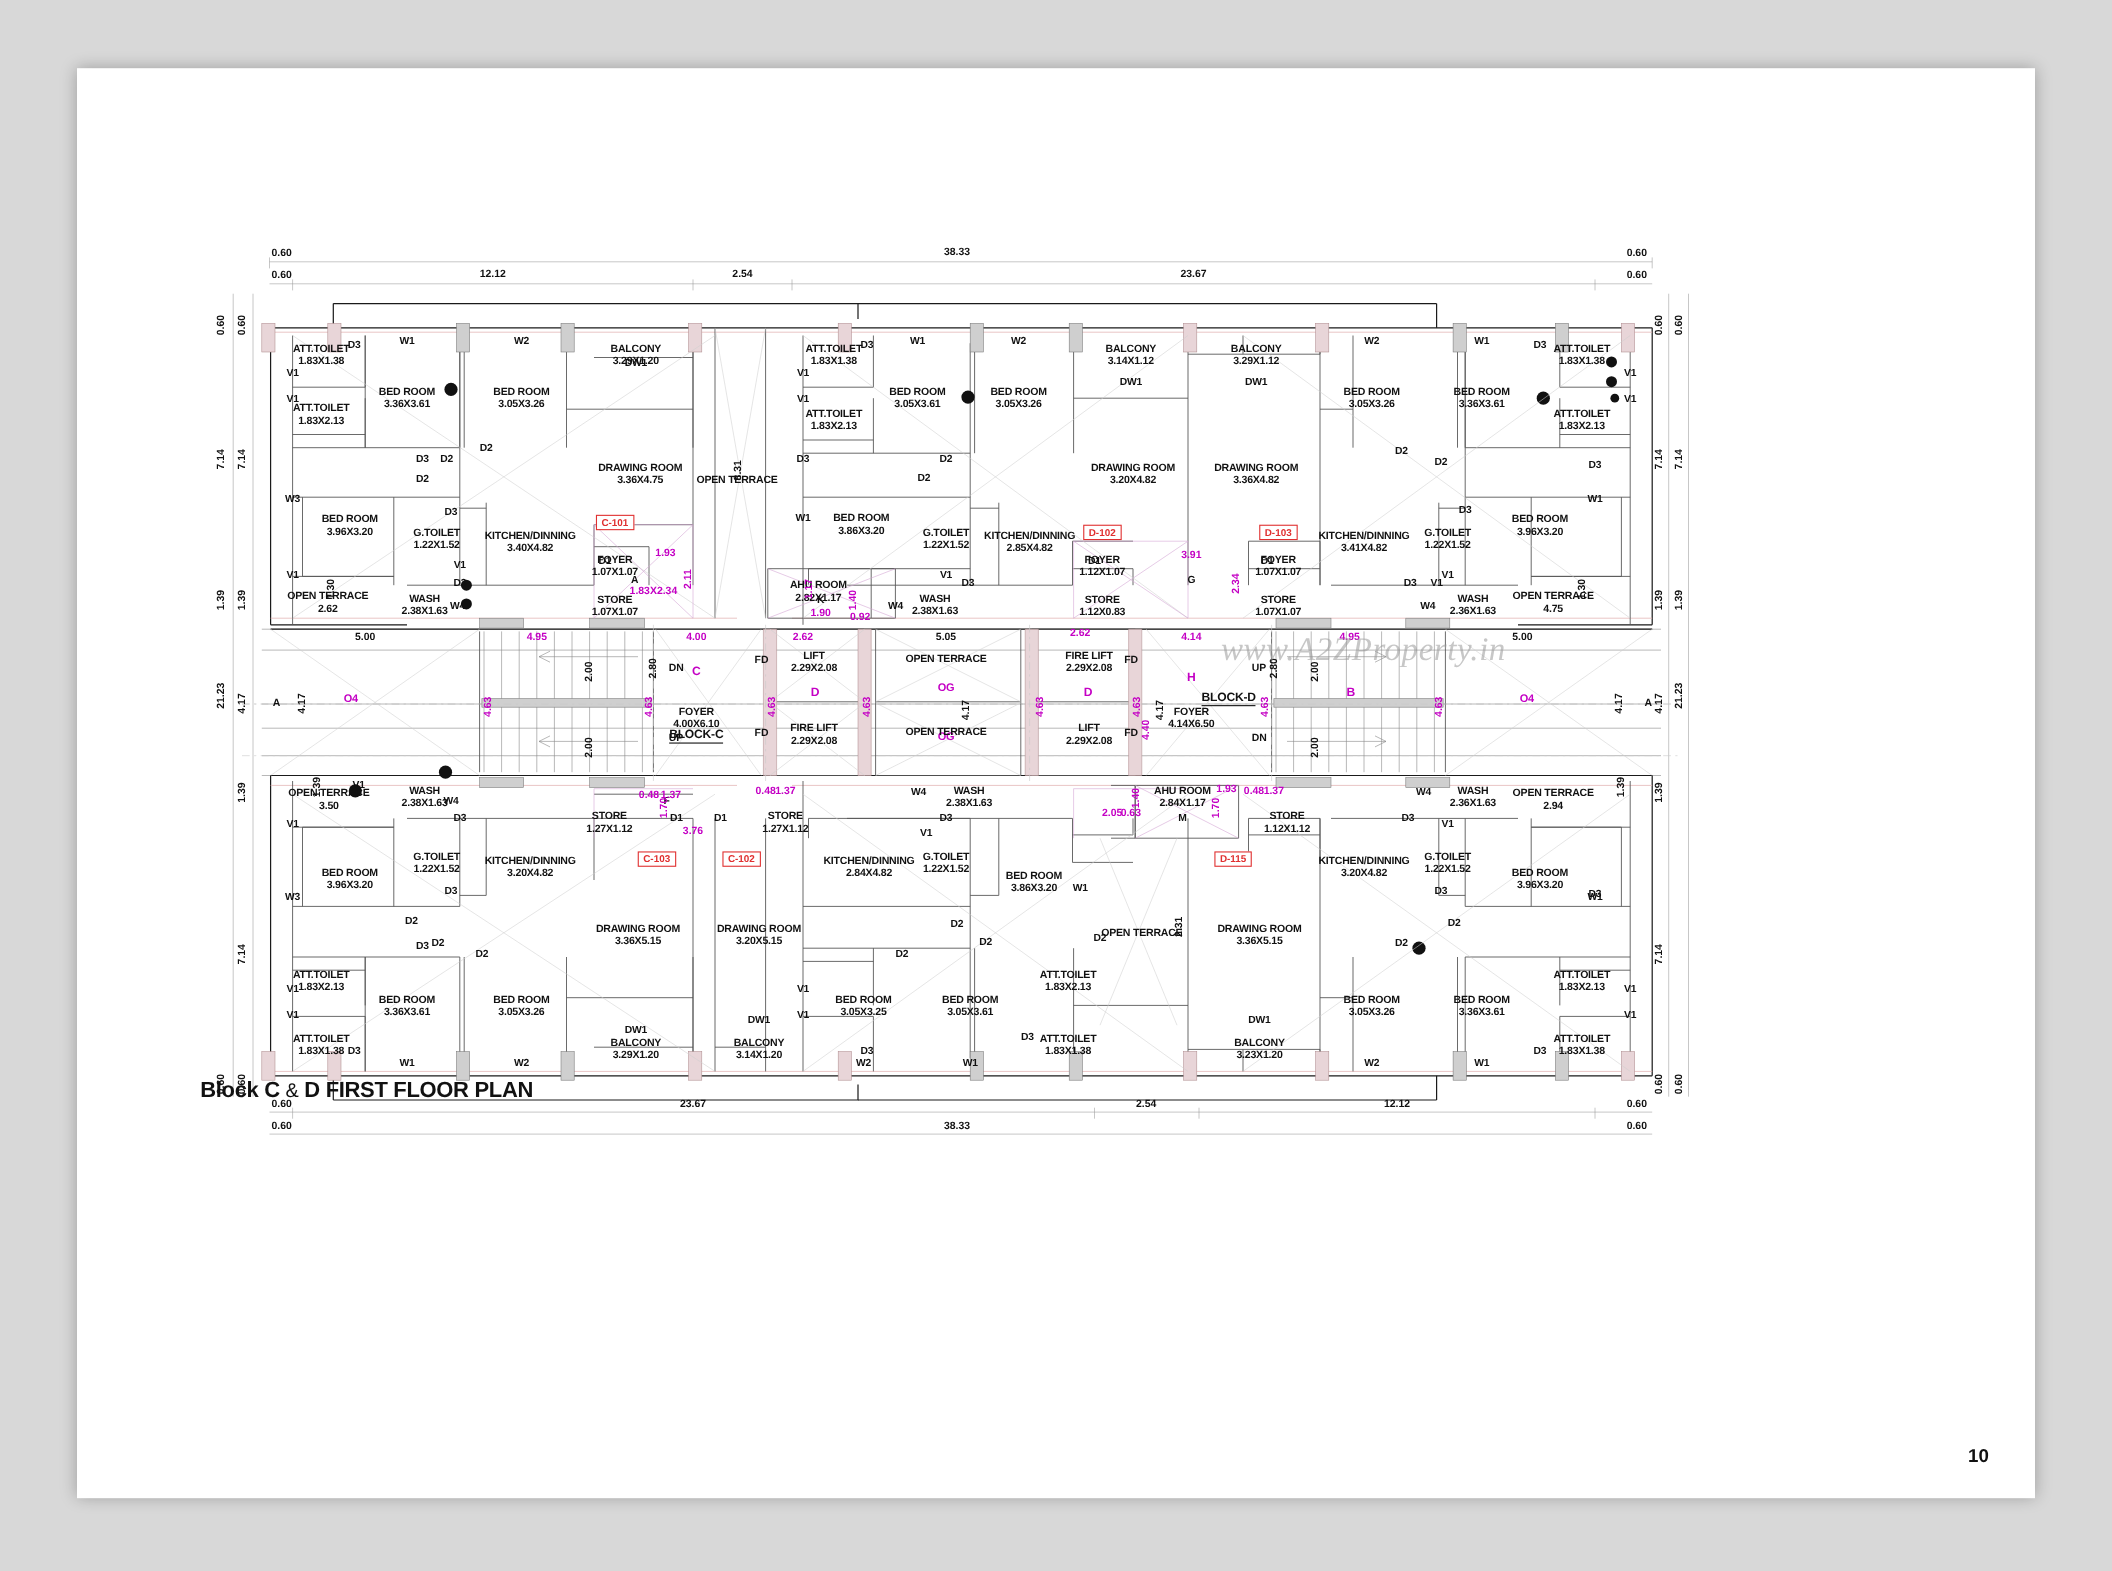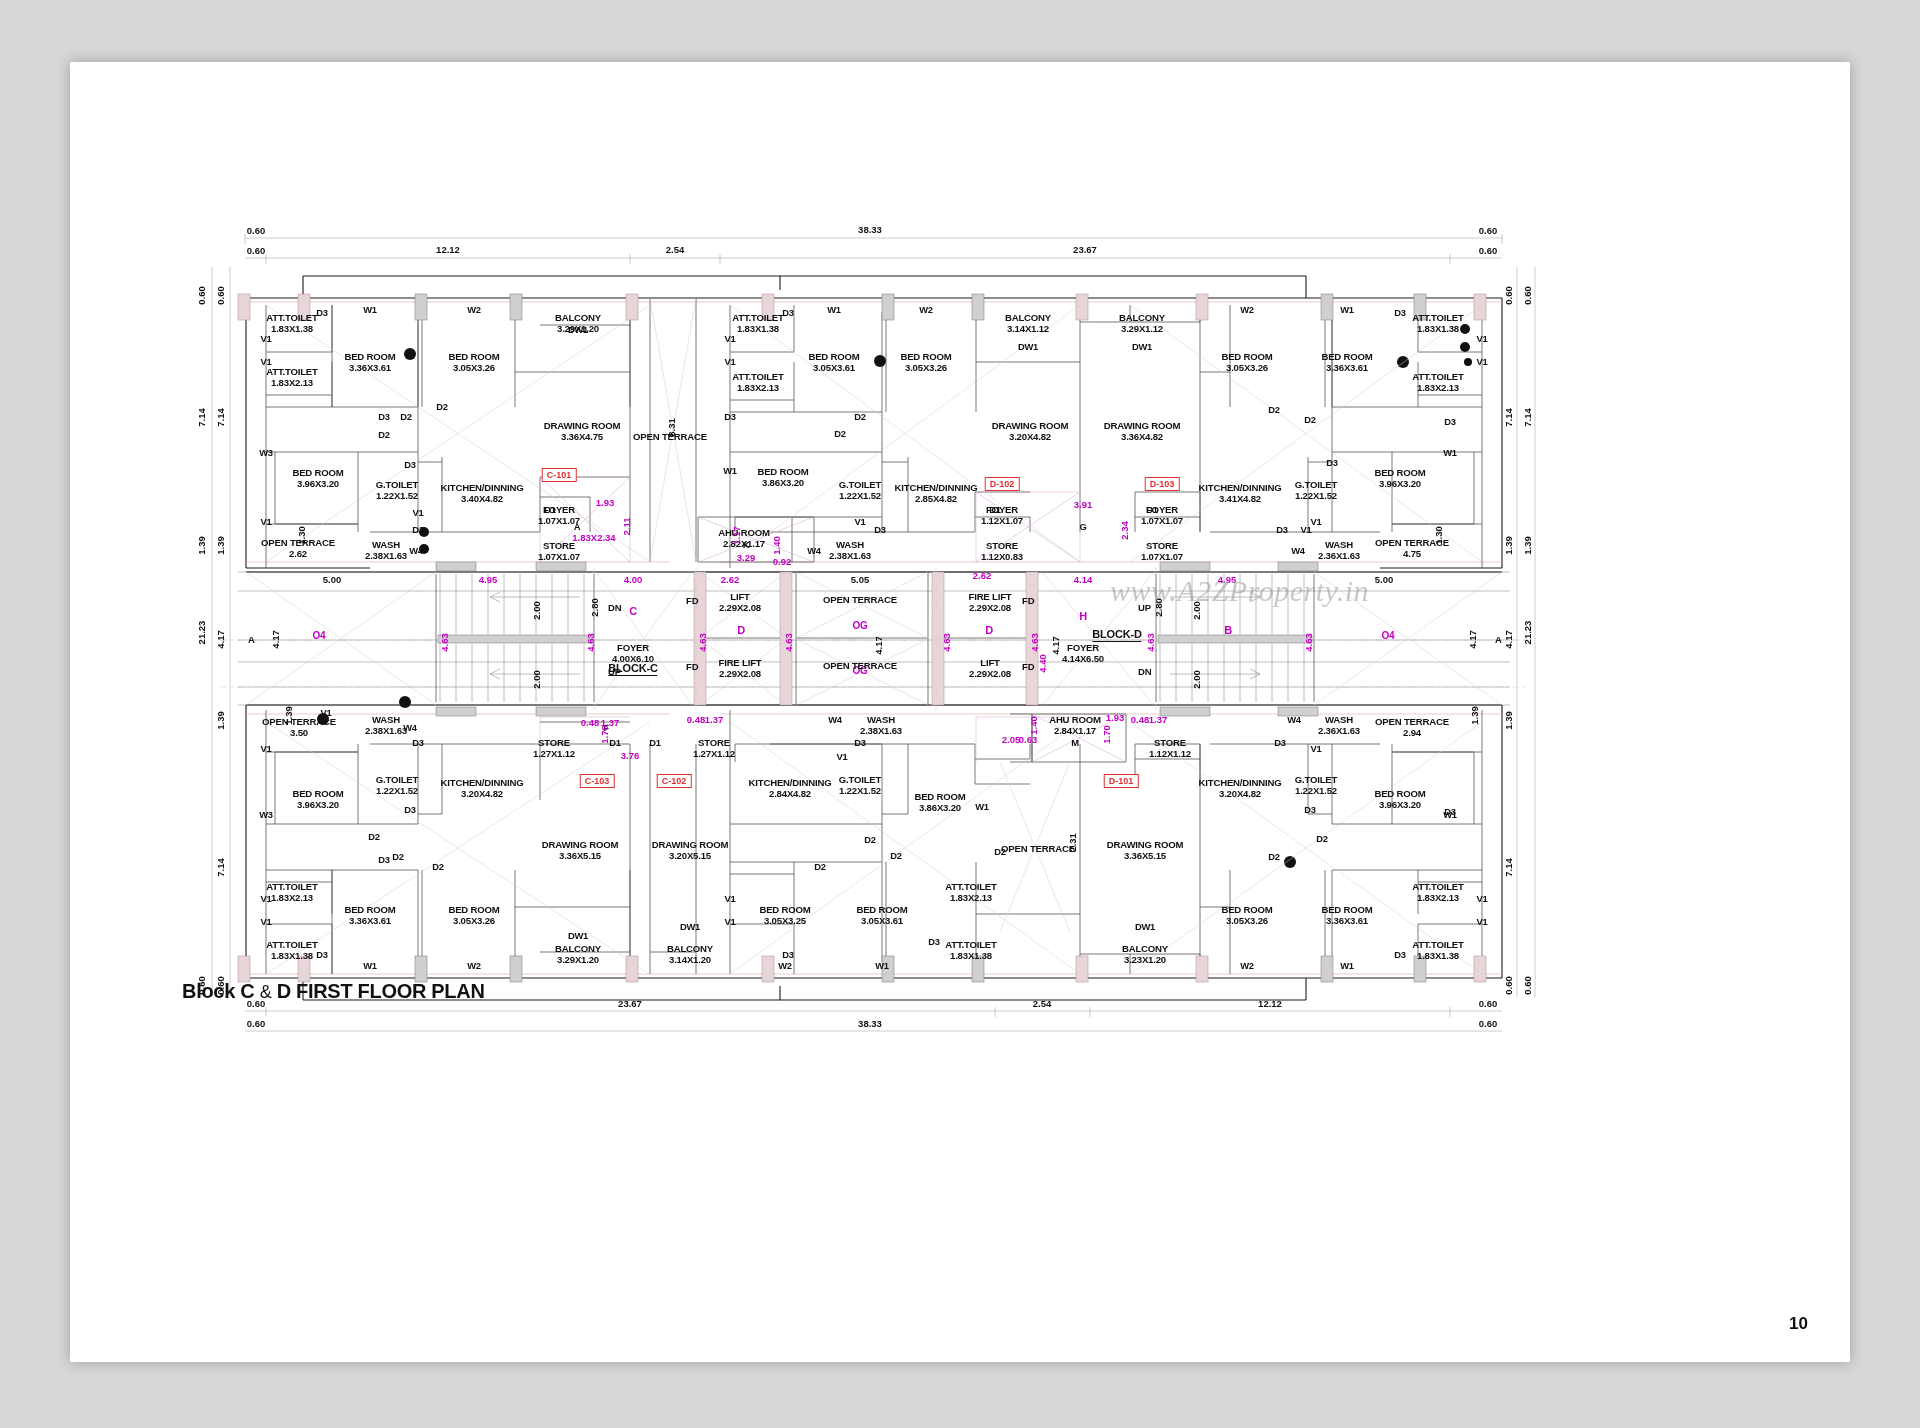--- a/index.html
+++ b/index.html
@@ -521,21 +521,21 @@
     <div class="t mag c" style="left:790px;top:558px;font-size:10px">OG</div>
     <div class="t mag c" style="left:790px;top:603px;font-size:10px">OG</div>
     <div class="t mag c" style="left:1158px;top:562px;font-size:11px">B</div>
     <div class="t mag c" style="left:1318px;top:568px;font-size:10px">O4</div>
   </div>
 
   <div>
     <div class="unit" style="left:489px;top:406px">C-101</div>
     <div class="unit" style="left:604px;top:712px">C-102</div>
     <div class="unit" style="left:527px;top:712px">C-103</div>
-    <div class="unit" style="left:1051px;top:712px">D-101</div>
+    <div class="unit" style="left:1051px;top:712px">D-115</div>
     <div class="unit" style="left:932px;top:415px">D-102</div>
     <div class="unit" style="left:1092px;top:415px">D-103</div>
   </div>
 
   <div>
     <div class="t blk" style="left:563px;top:600px">
       <span class="ul">BLOCK-C</span>
     </div>
     <div class="t c" style="left:563px;top:581px;font-size:9.6px">FOYER</div>
     <div class="t c" style="left:563px;top:592px;font-size:9.6px">4.00X6.10</div>
@@ -984,21 +984,21 @@
       <div class="t tag c" style="left: 676px; top: 478px;">K</div>
       <div class="t tag c" style="left: 1005px; top: 676px;">M</div>
       <div class="t tag c" style="left: 536px; top: 661px;">F</div>
     </div>
 
   <div id="magdims">
       <div class="dim c mag" style="left: 535px; top: 435px; transform: translateX(-50%);">1.93</div>
       <div class="dim rot90 mag" style="left: 556px; top: 459px;">2.11</div>
       <div class="dim c mag" style="left: 524px; top: 470px; transform: translateX(-50%);">1.83X2.34</div>
       <div class="dim rot90 mag" style="left: 666px; top: 468px;">1.17</div>
-      <div class="dim c mag" style="left: 676px; top: 490px; transform: translateX(-50%);">3.29</div>
+      <div class="dim c mag" style="left: 676px; top: 490px; transform: translateX(-50%);">1.90</div>
       <div class="dim rot90 mag" style="left: 706px; top: 478px;">1.40</div>
       <div class="dim c mag" style="left: 712px; top: 494px; transform: translateX(-50%);">0.92</div>
       <div class="dim c mag" style="left: 1013px; top: 437px; transform: translateX(-50%);">3.91</div>
       <div class="dim rot90 mag" style="left: 1054px; top: 463px;">2.34</div>
       <div class="dim c mag" style="left: 540px; top: 655px; transform: translateX(-50%);">1.37</div>
       <div class="dim c mag" style="left: 520px; top: 655px; transform: translateX(-50%);">0.48</div>
       <div class="dim rot90 mag" style="left: 534px; top: 667px;">1.70</div>
       <div class="dim c mag" style="left: 560px; top: 688px; transform: translateX(-50%);">3.76</div>
       <div class="dim c mag" style="left: 644px; top: 652px; transform: translateX(-50%);">1.37</div>
       <div class="dim c mag" style="left: 626px; top: 652px; transform: translateX(-50%);">0.48</div>

